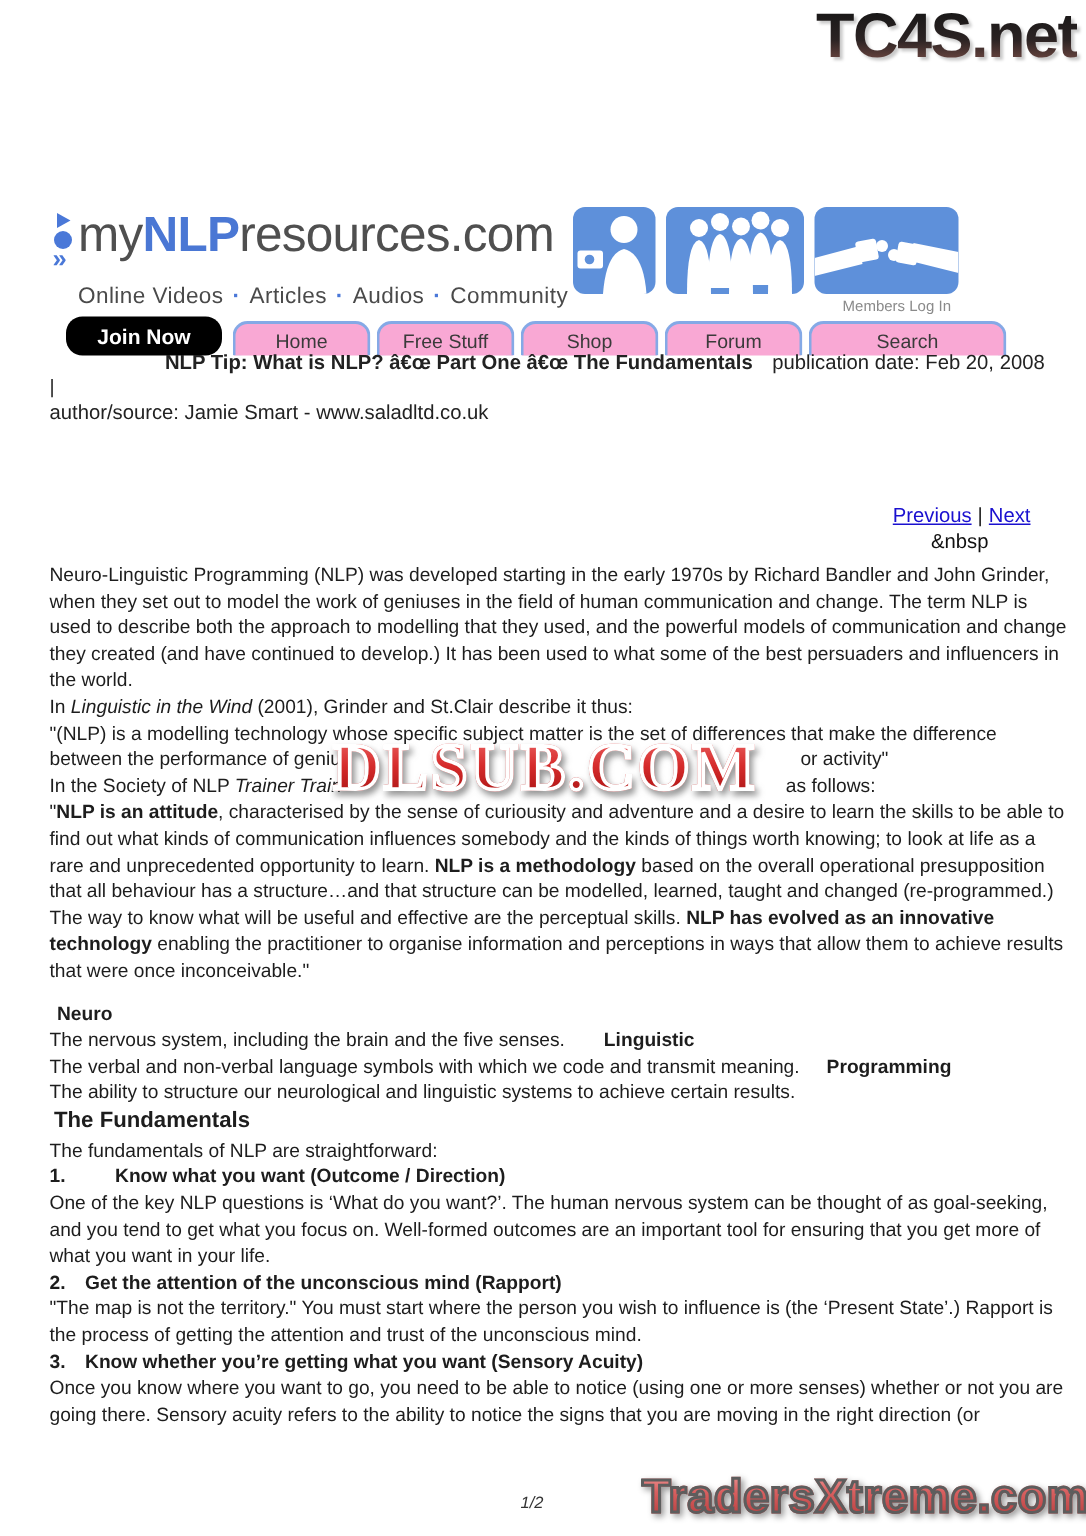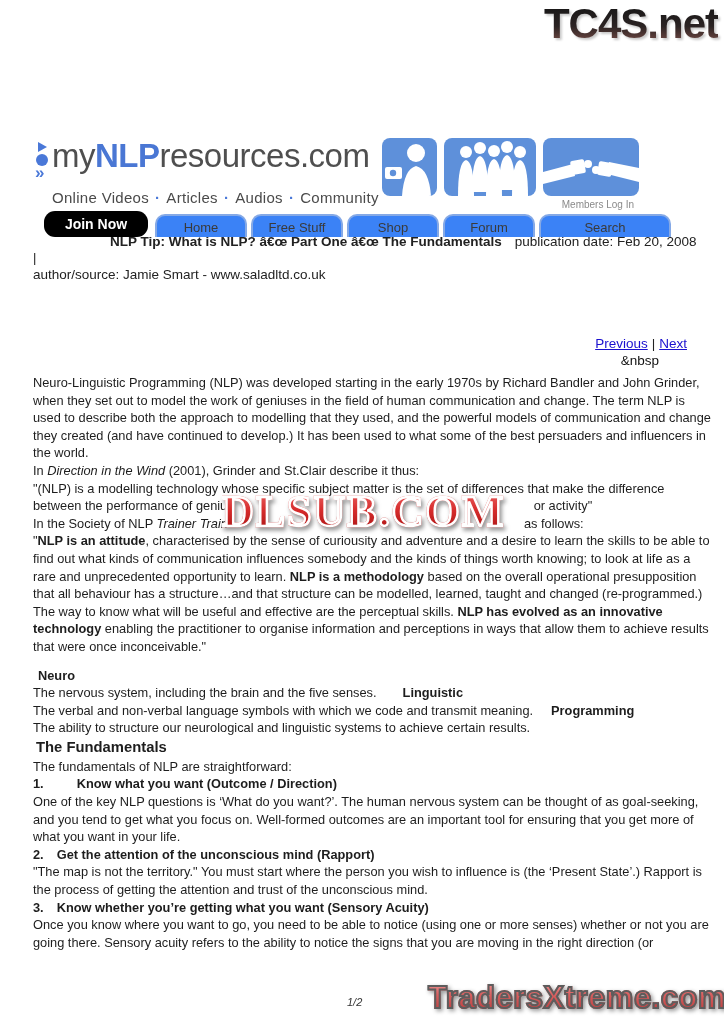--- a/index.html
+++ b/index.html
@@ -27,21 +27,21 @@
   .himgs{position:absolute;left:382px;top:138px;display:flex;gap:7px;}
   .hbox{background:#5e90da;border-radius:8px;height:58px;overflow:hidden;}
   .hb1{width:55px;} .hb2{width:92px;} .hb3{width:96px;}
   .members{position:absolute;left:382px;top:199px;width:252px;text-align:right;
            font-size:10px;color:#8a8a8a;}
 
   
   .nav{position:absolute;left:44px;top:211px;display:flex;align-items:flex-end;}
   .join{background:#000;color:#fff;font-weight:bold;font-size:14px;border-radius:11px;
         padding:5px 0;width:104px;text-align:center;margin-right:7px;cursor:pointer;}
-  .tab{border:2px solid #85a9e6;border-bottom:none;border-radius:10px 10px 0 0;background:#3b82f6;
+  .tab{border:2px solid #85a9e6;border-bottom:none;border-radius:10px 10px 0 0;background:#f9a8d4;
        color:#3a3a3a;font-size:13px;text-align:center;padding:4px 0 2px 0;min-width:88px;
        margin-right:4px;text-decoration:none;display:block;cursor:pointer;}
   .tab-search{min-width:128px;}
 
   
   .title-line{position:absolute;left:110px;top:234px;font-size:13.5px;white-space:nowrap;}
   .title-line .t{font-weight:bold;}
   .title-line .pub{margin-left:13px;margin-top:35px;}
   .pipe{position:absolute;left:33px;top:250px;font-size:13px;}
   .author{position:absolute;left:33px;top:267px;font-size:13.5px;}
@@ -157,21 +157,21 @@
     </div>
     <div class="nbsp-line">&amp;nbsp</div>
   </div>
 
   <div class="article">
       <div class="ln"><span>Neuro-Linguistic Programming (NLP) was developed starting in the early 1970s by Richard Bandler and John Grinder,</span></div>
       <div class="ln"><span>when they set out to model the work of geniuses in the field of human communication and change. The term NLP is</span></div>
       <div class="ln"><span>used to describe both the approach to modelling that they used, and the powerful models of communication and change</span></div>
       <div class="ln"><span>they created (and have continued to develop.) It has been used to what some of the best persuaders and influencers in</span></div>
       <div class="ln"><span>the world.</span></div>
-      <div class="ln"><span>In </span><span class="i">Direction in the Wind</span><span> (2001), Grinder and St.Clair describe it thus:</span></div>
+      <div class="ln"><span>In </span><span class="i">Linguistic in the Wind</span><span> (2001), Grinder and St.Clair describe it thus:</span></div>
       <div class="ln"><span>"(NLP) is a modelling technology whose specific subject matter is the set of differences that make the difference</span></div>
       <div class="ln"><span>between the performance of genius</span><span class="gap" style="width: 300px;"></span><span>or activity"</span></div>
       <div class="ln"><span>In the Society of NLP </span><span class="i">Trainer Train</span><span class="gap" style="width: 296px;"></span><span>as follows:</span></div>
       <div class="ln"><span>"</span><span class="b">NLP is an attitude</span><span>, characterised by the sense of curiousity and adventure and a desire to learn the skills to be able to</span></div>
       <div class="ln"><span>find out what kinds of communication influences somebody and the kinds of things worth knowing; to look at life as a</span></div>
       <div class="ln"><span>rare and unprecedented opportunity to learn. </span><span class="b">NLP is a methodology</span><span> based on the overall operational presupposition</span></div>
       <div class="ln"><span>that all behaviour has a structure…and that structure can be modelled, learned, taught and changed (re-programmed.)</span></div>
       <div class="ln"><span>The way to know what will be useful and effective are the perceptual skills. </span><span class="b">NLP has evolved as an innovative</span></div>
       <div class="ln"><span class="b">technology</span><span> enabling the practitioner to organise information and perceptions in ways that allow them to achieve results</span></div>
       <div class="ln"><span>that were once inconceivable."</span></div>

